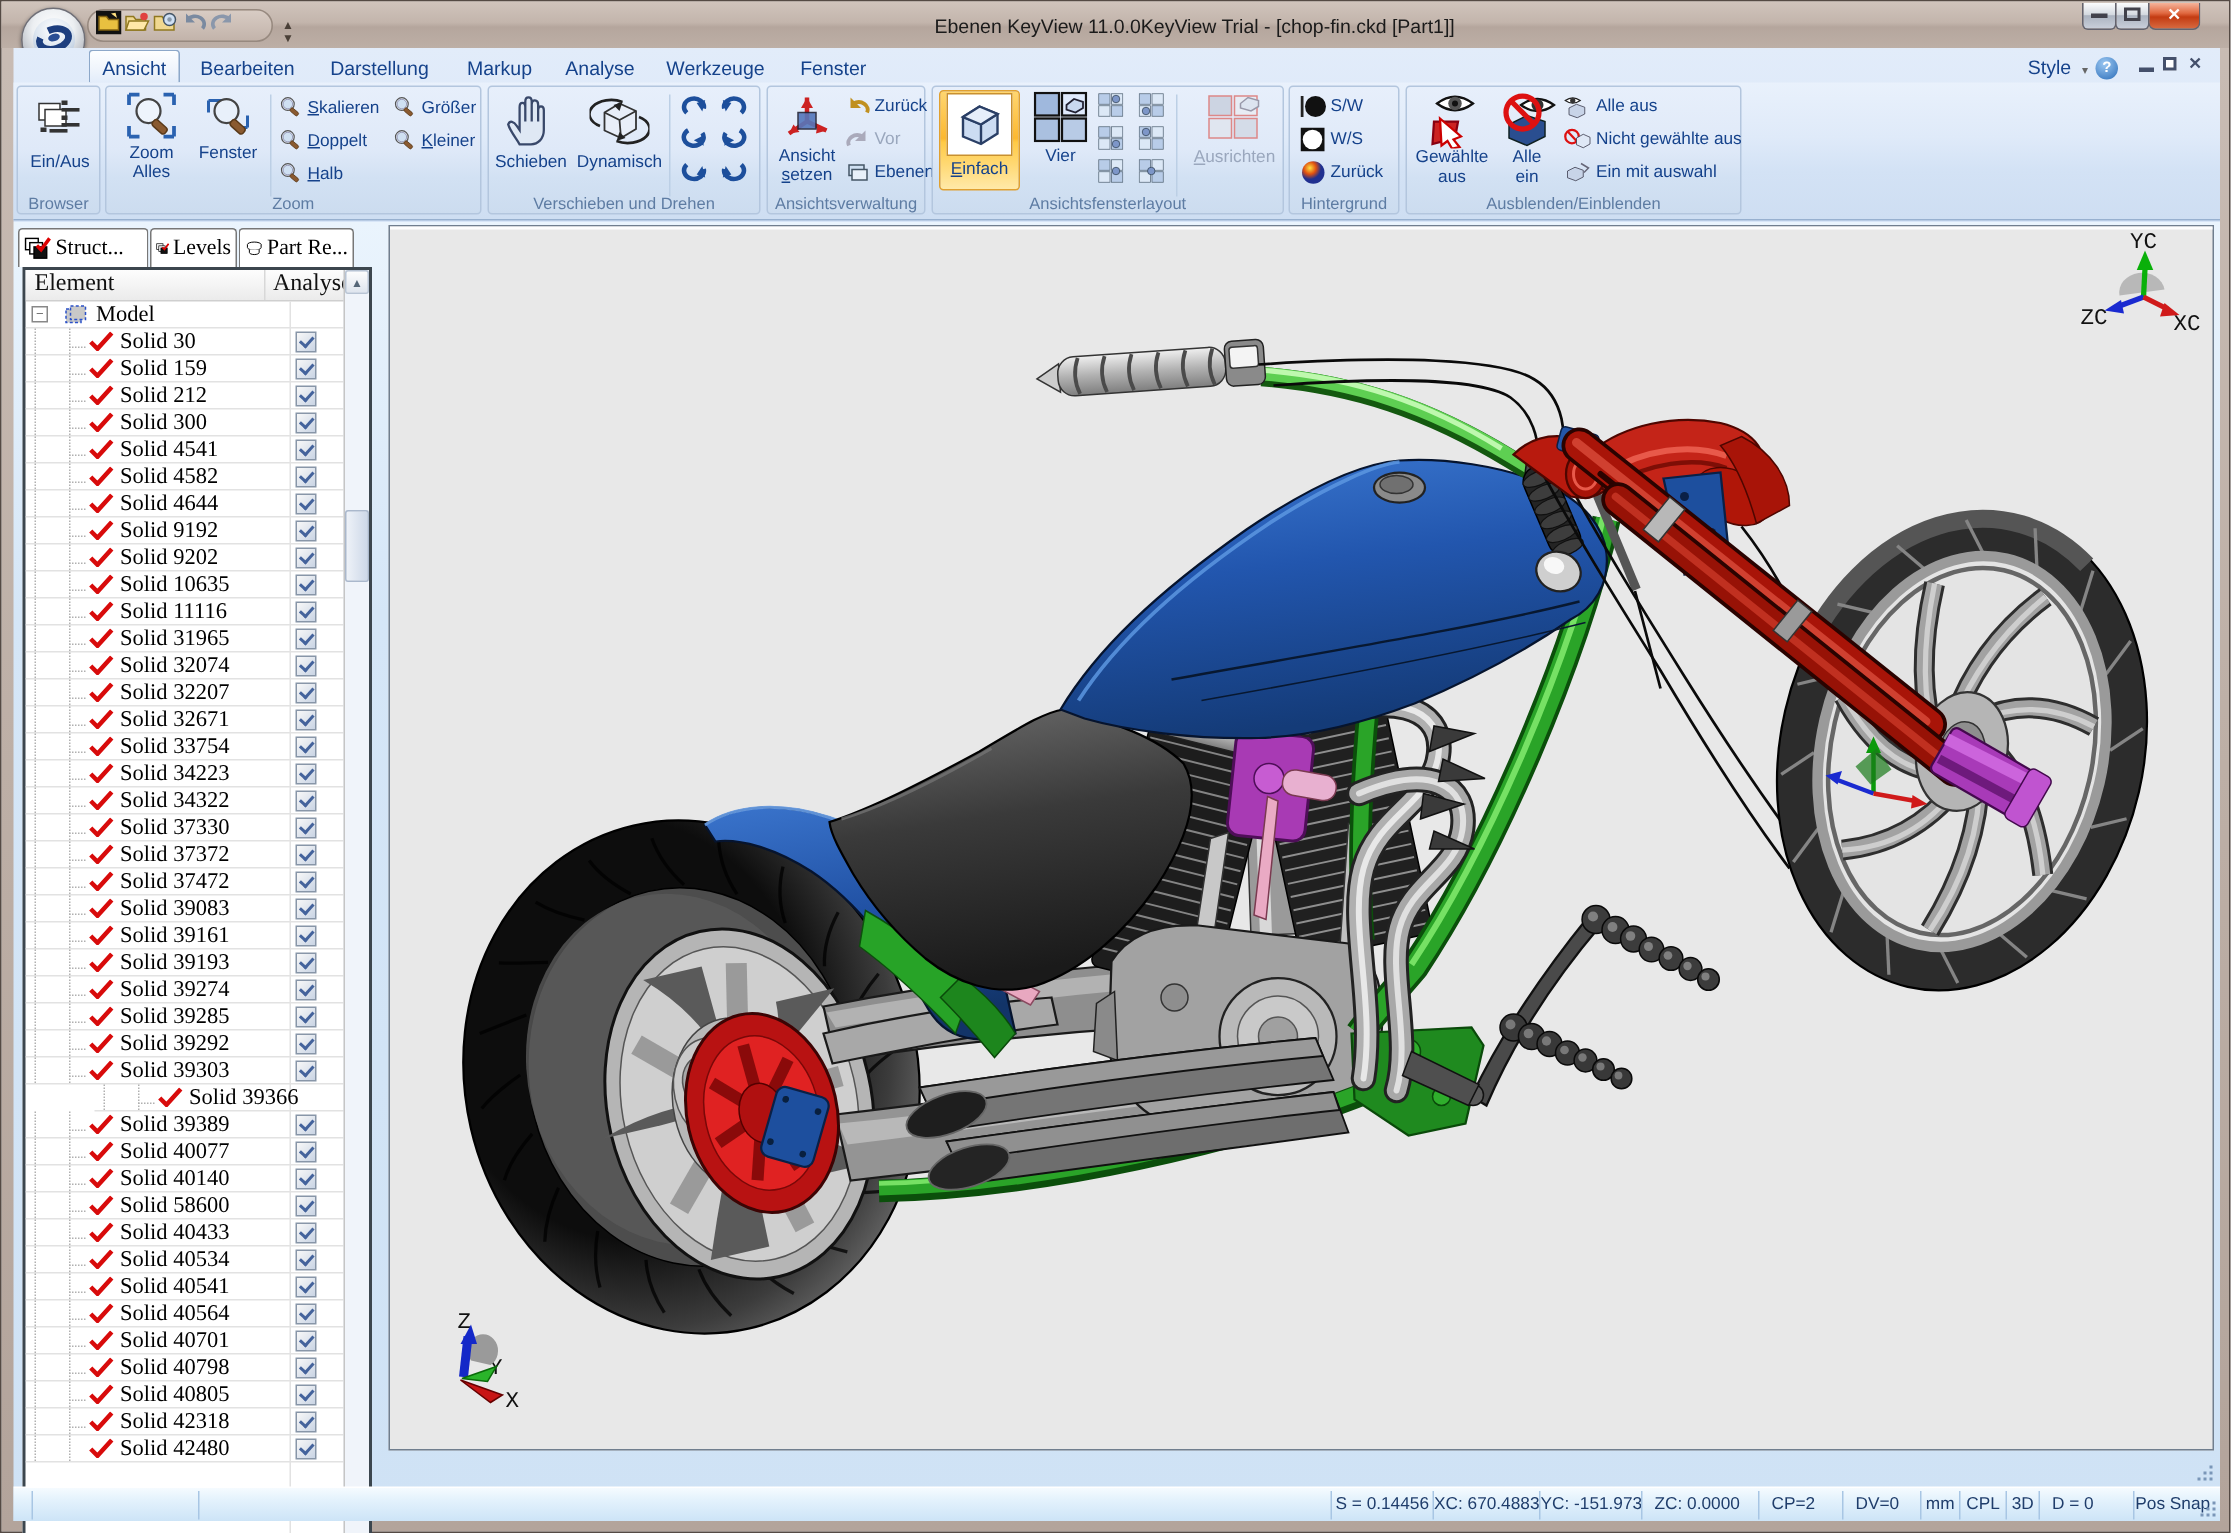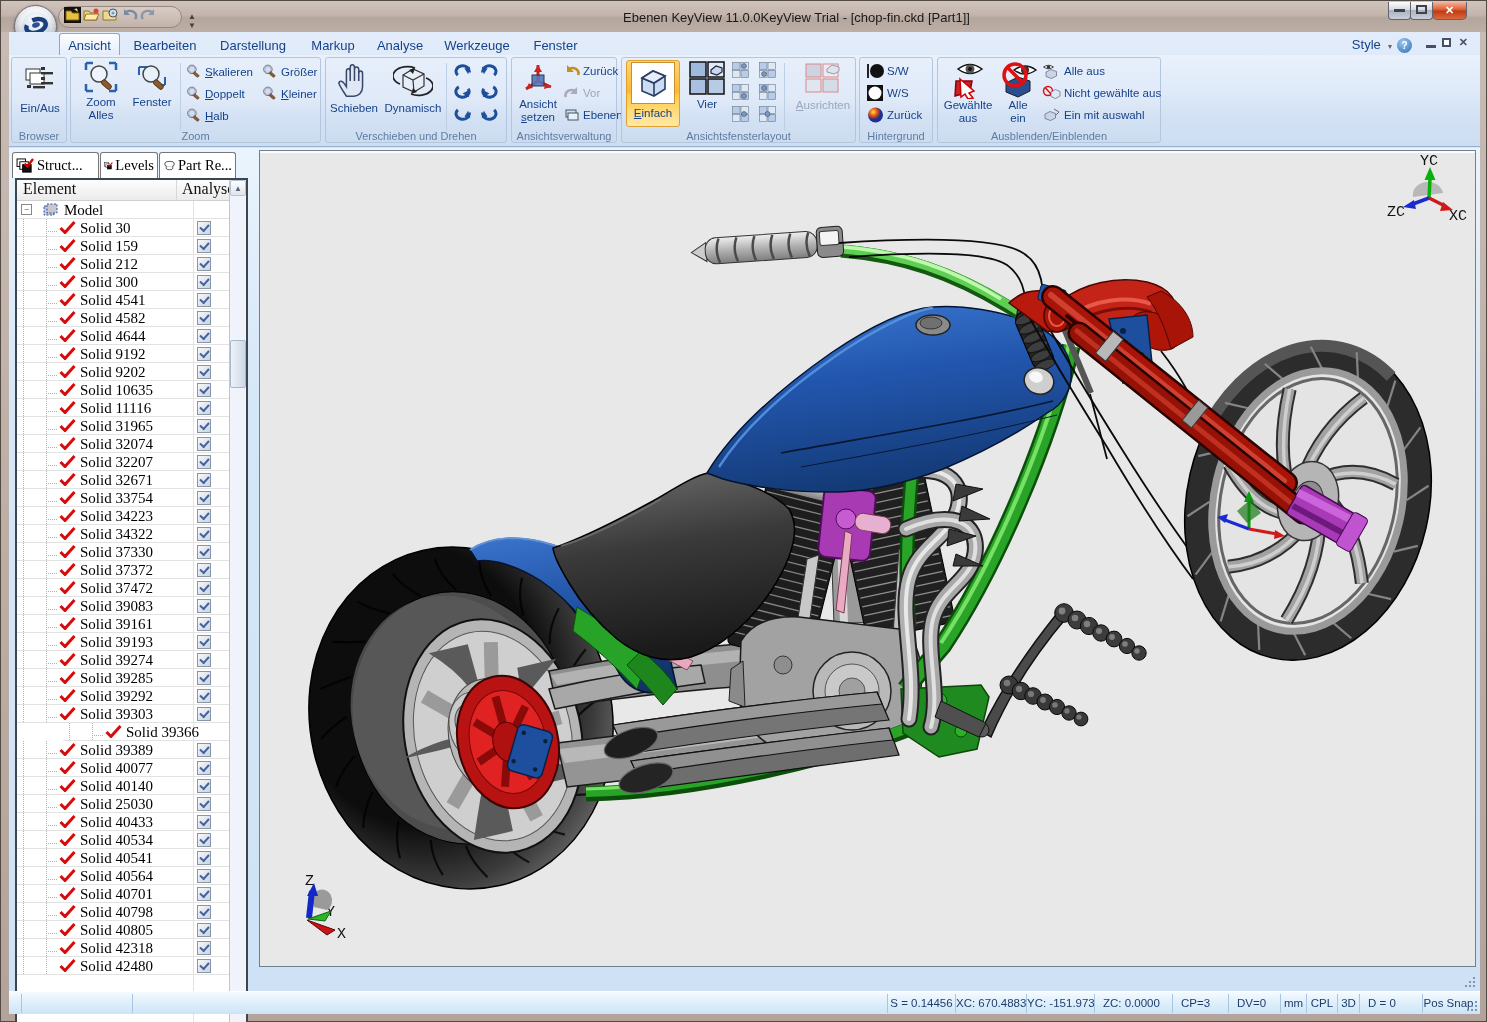--- a/index.html
+++ b/index.html
@@ -835,21 +835,21 @@
 <span class="tname">Solid 40140</span>
 <span class="chk"></span>
           </div>
           <div class="trow" style="top:594px;">
 <span class="vline" style="left:6px;"></span>
             <span class="vline" style="left:29px;"></span>
 <span style="position:absolute;left:29px;top:12px;width:11px;border-top:1px dotted #b0b0b0;"></span>
 <svg class="rchk" style="left:42px;top:2px;" width="17" height="13" viewBox="0 0 17 13">
               <path d="M1.5 7 L6 11.5 L15.5 1" fill="none" stroke="#d80b0b" stroke-width="3"></path>
             </svg>
-<span class="tname">Solid 25030</span>
+<span class="tname">Solid 58600</span>
 <span class="chk"></span>
           </div>
           <div class="trow" style="top:612px;">
 <span class="vline" style="left:6px;"></span>
             <span class="vline" style="left:29px;"></span>
 <span style="position:absolute;left:29px;top:12px;width:11px;border-top:1px dotted #b0b0b0;"></span>
 <svg class="rchk" style="left:42px;top:2px;" width="17" height="13" viewBox="0 0 17 13">
               <path d="M1.5 7 L6 11.5 L15.5 1" fill="none" stroke="#d80b0b" stroke-width="3"></path>
             </svg>
 <span class="tname">Solid 40433</span>
@@ -1326,21 +1326,21 @@
       <i style="right:4px;bottom:4px"></i>
       <i style="right:0;bottom:8px"></i>
     </div>
  <div id="sbar">
       <div class="seg" style="left:12px;width:111px;"></div>
       <div class="seg" style="left:123px;width:755px;"></div>
       <div class="seg" style="left:878px;width:68px;">S = 0.14456</div>
       <div class="seg" style="left:946px;width:71px;">XC: 670.4883</div>
       <div class="seg" style="left:1017px;width:68px;">YC: -151.973</div>
       <div class="seg" style="left:1085px;width:78px;text-align:left;padding-left:8px;">ZC: 0.0000</div>
-      <div class="seg" style="left:1163px;width:56px;text-align:left;padding-left:8px;">CP=3</div>
+      <div class="seg" style="left:1163px;width:56px;text-align:left;padding-left:8px;">CP=2</div>
       <div class="seg" style="left:1219px;width:52px;text-align:left;padding-left:8px;">DV=0</div>
       <div class="seg" style="left:1271px;width:26px;">mm</div>
       <div class="seg" style="left:1297px;width:31px;">CPL</div>
       <div class="seg" style="left:1328px;width:22px;">3D</div>
       <div class="seg" style="left:1350px;width:63px;text-align:left;padding-left:8px;">D = 0</div>
       <div class="seg" style="left:1413px;width:52px;">Pos Snap</div>
       <div class="grip" style="right:3px;bottom:3px;">
         <i style="right:0;bottom:0"></i>
         <i style="right:4px;bottom:0"></i>
         <i style="right:8px;bottom:0"></i>

